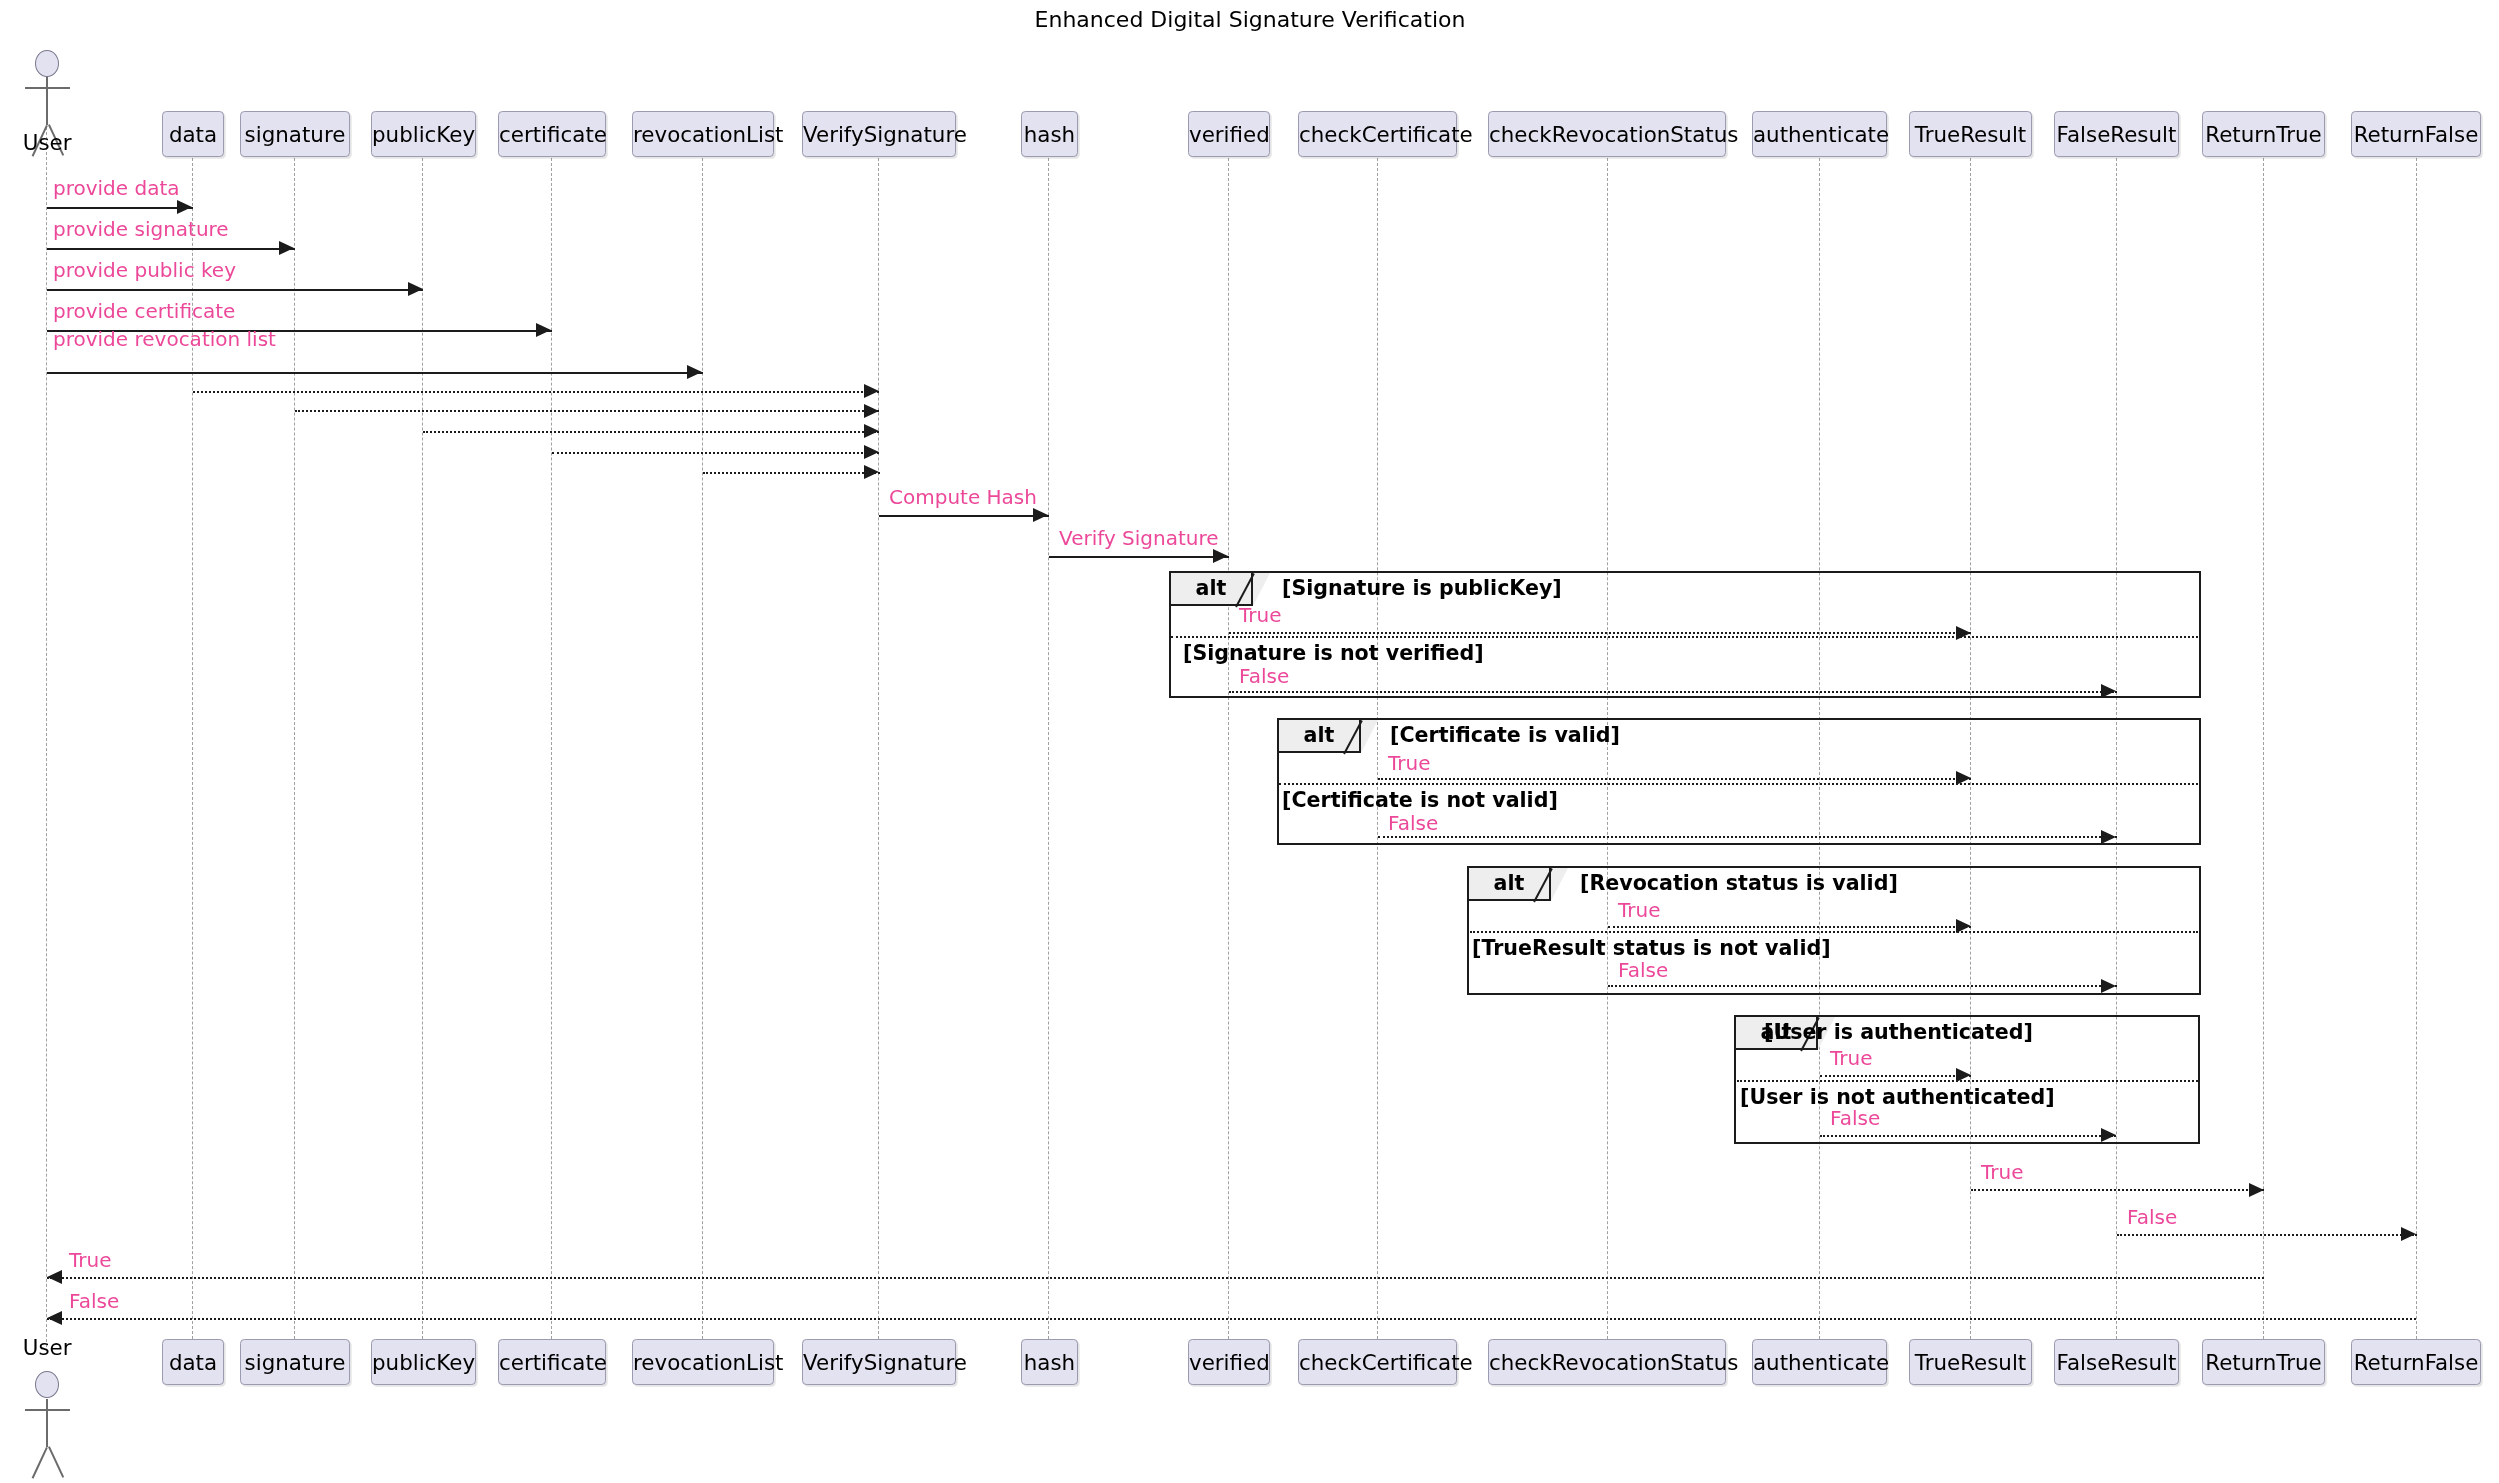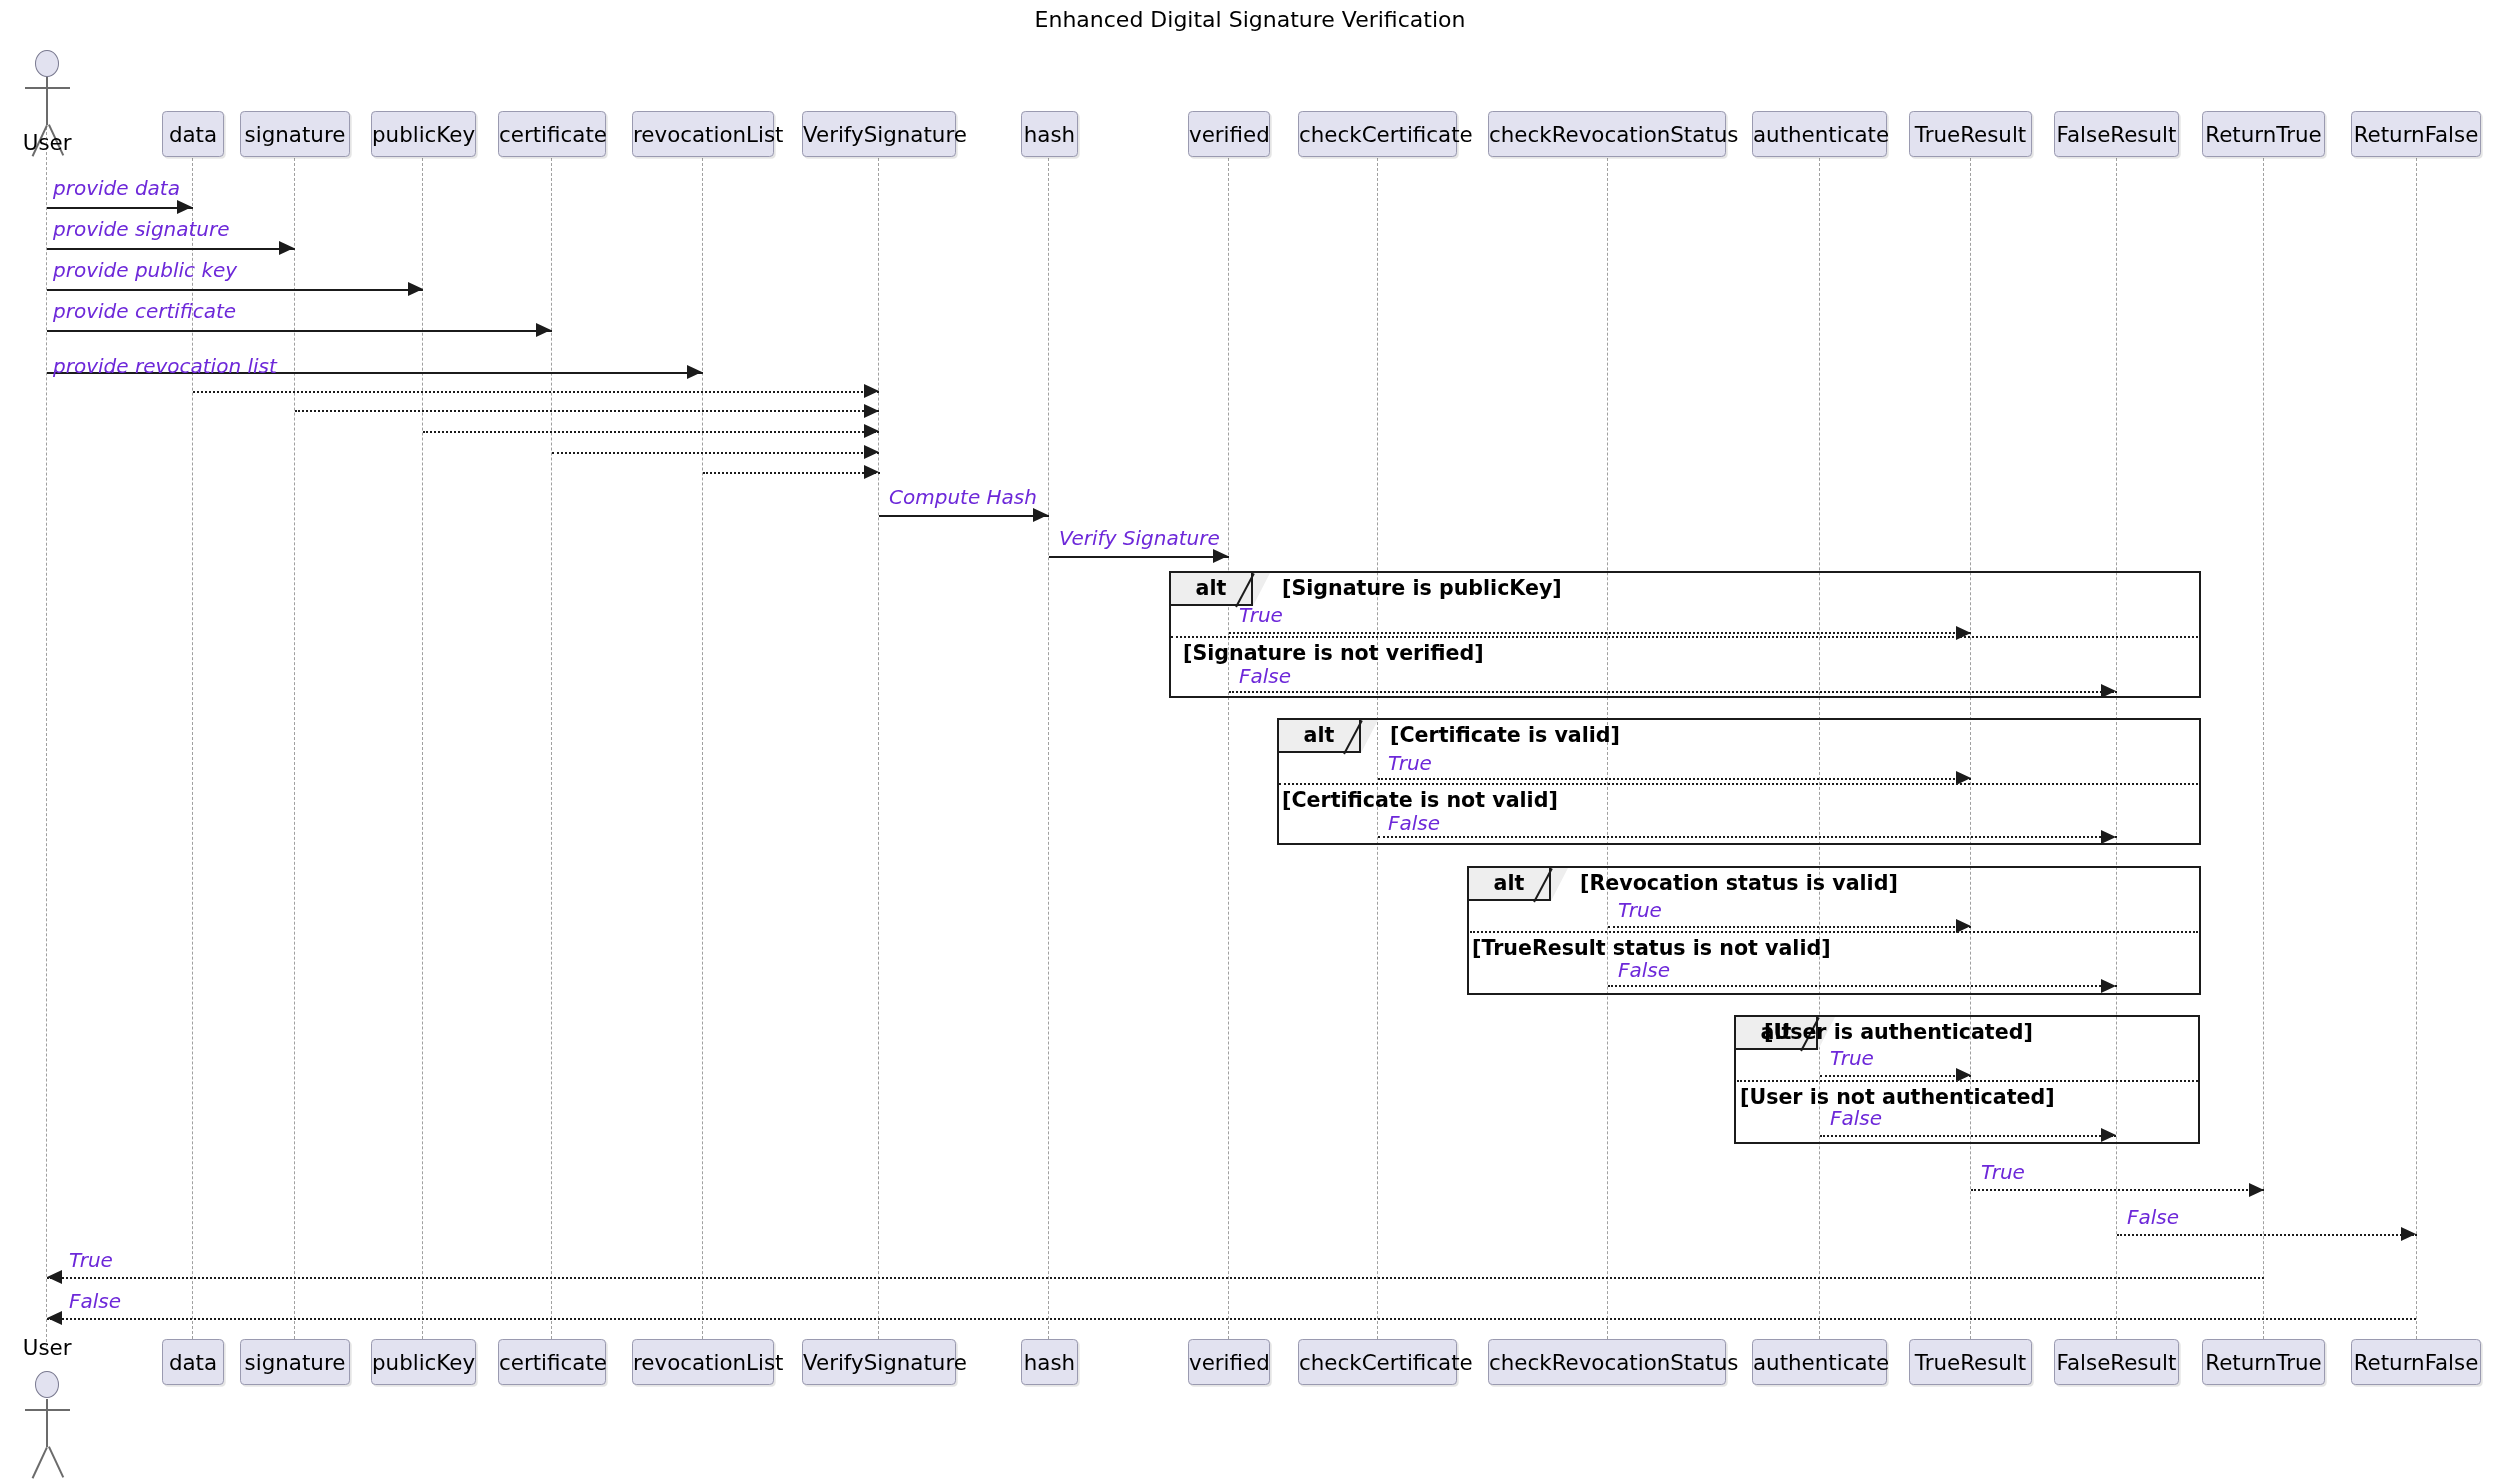--- a/index.html
+++ b/index.html
@@ -80,23 +80,22 @@
     width: 0; height: 0;
     border-top: 7.7px solid transparent;
     border-bottom: 7.7px solid transparent;
   }
   .arrowhead.right { border-left: 15.4px solid #1b1b1b; }
   .arrowhead.left  { border-right: 15.4px solid #1b1b1b; }
 
   .msg-label {
     position: absolute;
     font-size: 20px;
-    color: #6d28d9;
+    color: #ec4899;
     white-space: nowrap;
-    font-style: italic;
   }
   
   .alt-frame {
     position: absolute;
     box-sizing: border-box;
     border: 2.6px solid #1b1b1b;
     background: transparent;
     padding-left: 36px;
   }
   .alt-tab {
@@ -266,21 +265,21 @@
       <div class="arrowhead right" style="top: 241px; left: 279px;"></div>
       <div class="msg-label" style="left: 53px; top: 217px;">provide signature</div>
       <div class="msg-line solid" style="left: 47px; top: 289px; width: 376px;"></div>
       <div class="arrowhead right" style="top: 282px; left: 408px;"></div>
       <div class="msg-label" style="left: 53px; top: 258px;">provide public key</div>
       <div class="msg-line solid" style="left: 47px; top: 330px; width: 505px;"></div>
       <div class="arrowhead right" style="top: 323px; left: 536px;"></div>
       <div class="msg-label" style="left: 53px; top: 299px;">provide certificate</div>
       <div class="msg-line solid" style="left: 47px; top: 372px; width: 656px;"></div>
       <div class="arrowhead right" style="top: 365px; left: 687px;"></div>
-      <div class="msg-label" style="left: 53px; top: 354px;">provide revocation list</div>
+      <div class="msg-label" style="left: 53px; top: 327px;">provide revocation list</div>
       <div class="msg-line dotted" style="left: 193px; top: 391px; width: 686px;"></div>
       <div class="arrowhead right" style="top: 384px; left: 864px;"></div>
       <div class="msg-line dotted" style="left: 295px; top: 410px; width: 584px;"></div>
       <div class="arrowhead right" style="top: 404px; left: 864px;"></div>
       <div class="msg-line dotted" style="left: 423px; top: 431px; width: 456px;"></div>
       <div class="arrowhead right" style="top: 424px; left: 864px;"></div>
       <div class="msg-line dotted" style="left: 552px; top: 452px; width: 327px;"></div>
       <div class="arrowhead right" style="top: 445px; left: 864px;"></div>
       <div class="msg-line dotted" style="left: 703px; top: 472px; width: 177px;"></div>
       <div class="arrowhead right" style="top: 465px; left: 864px;"></div>

